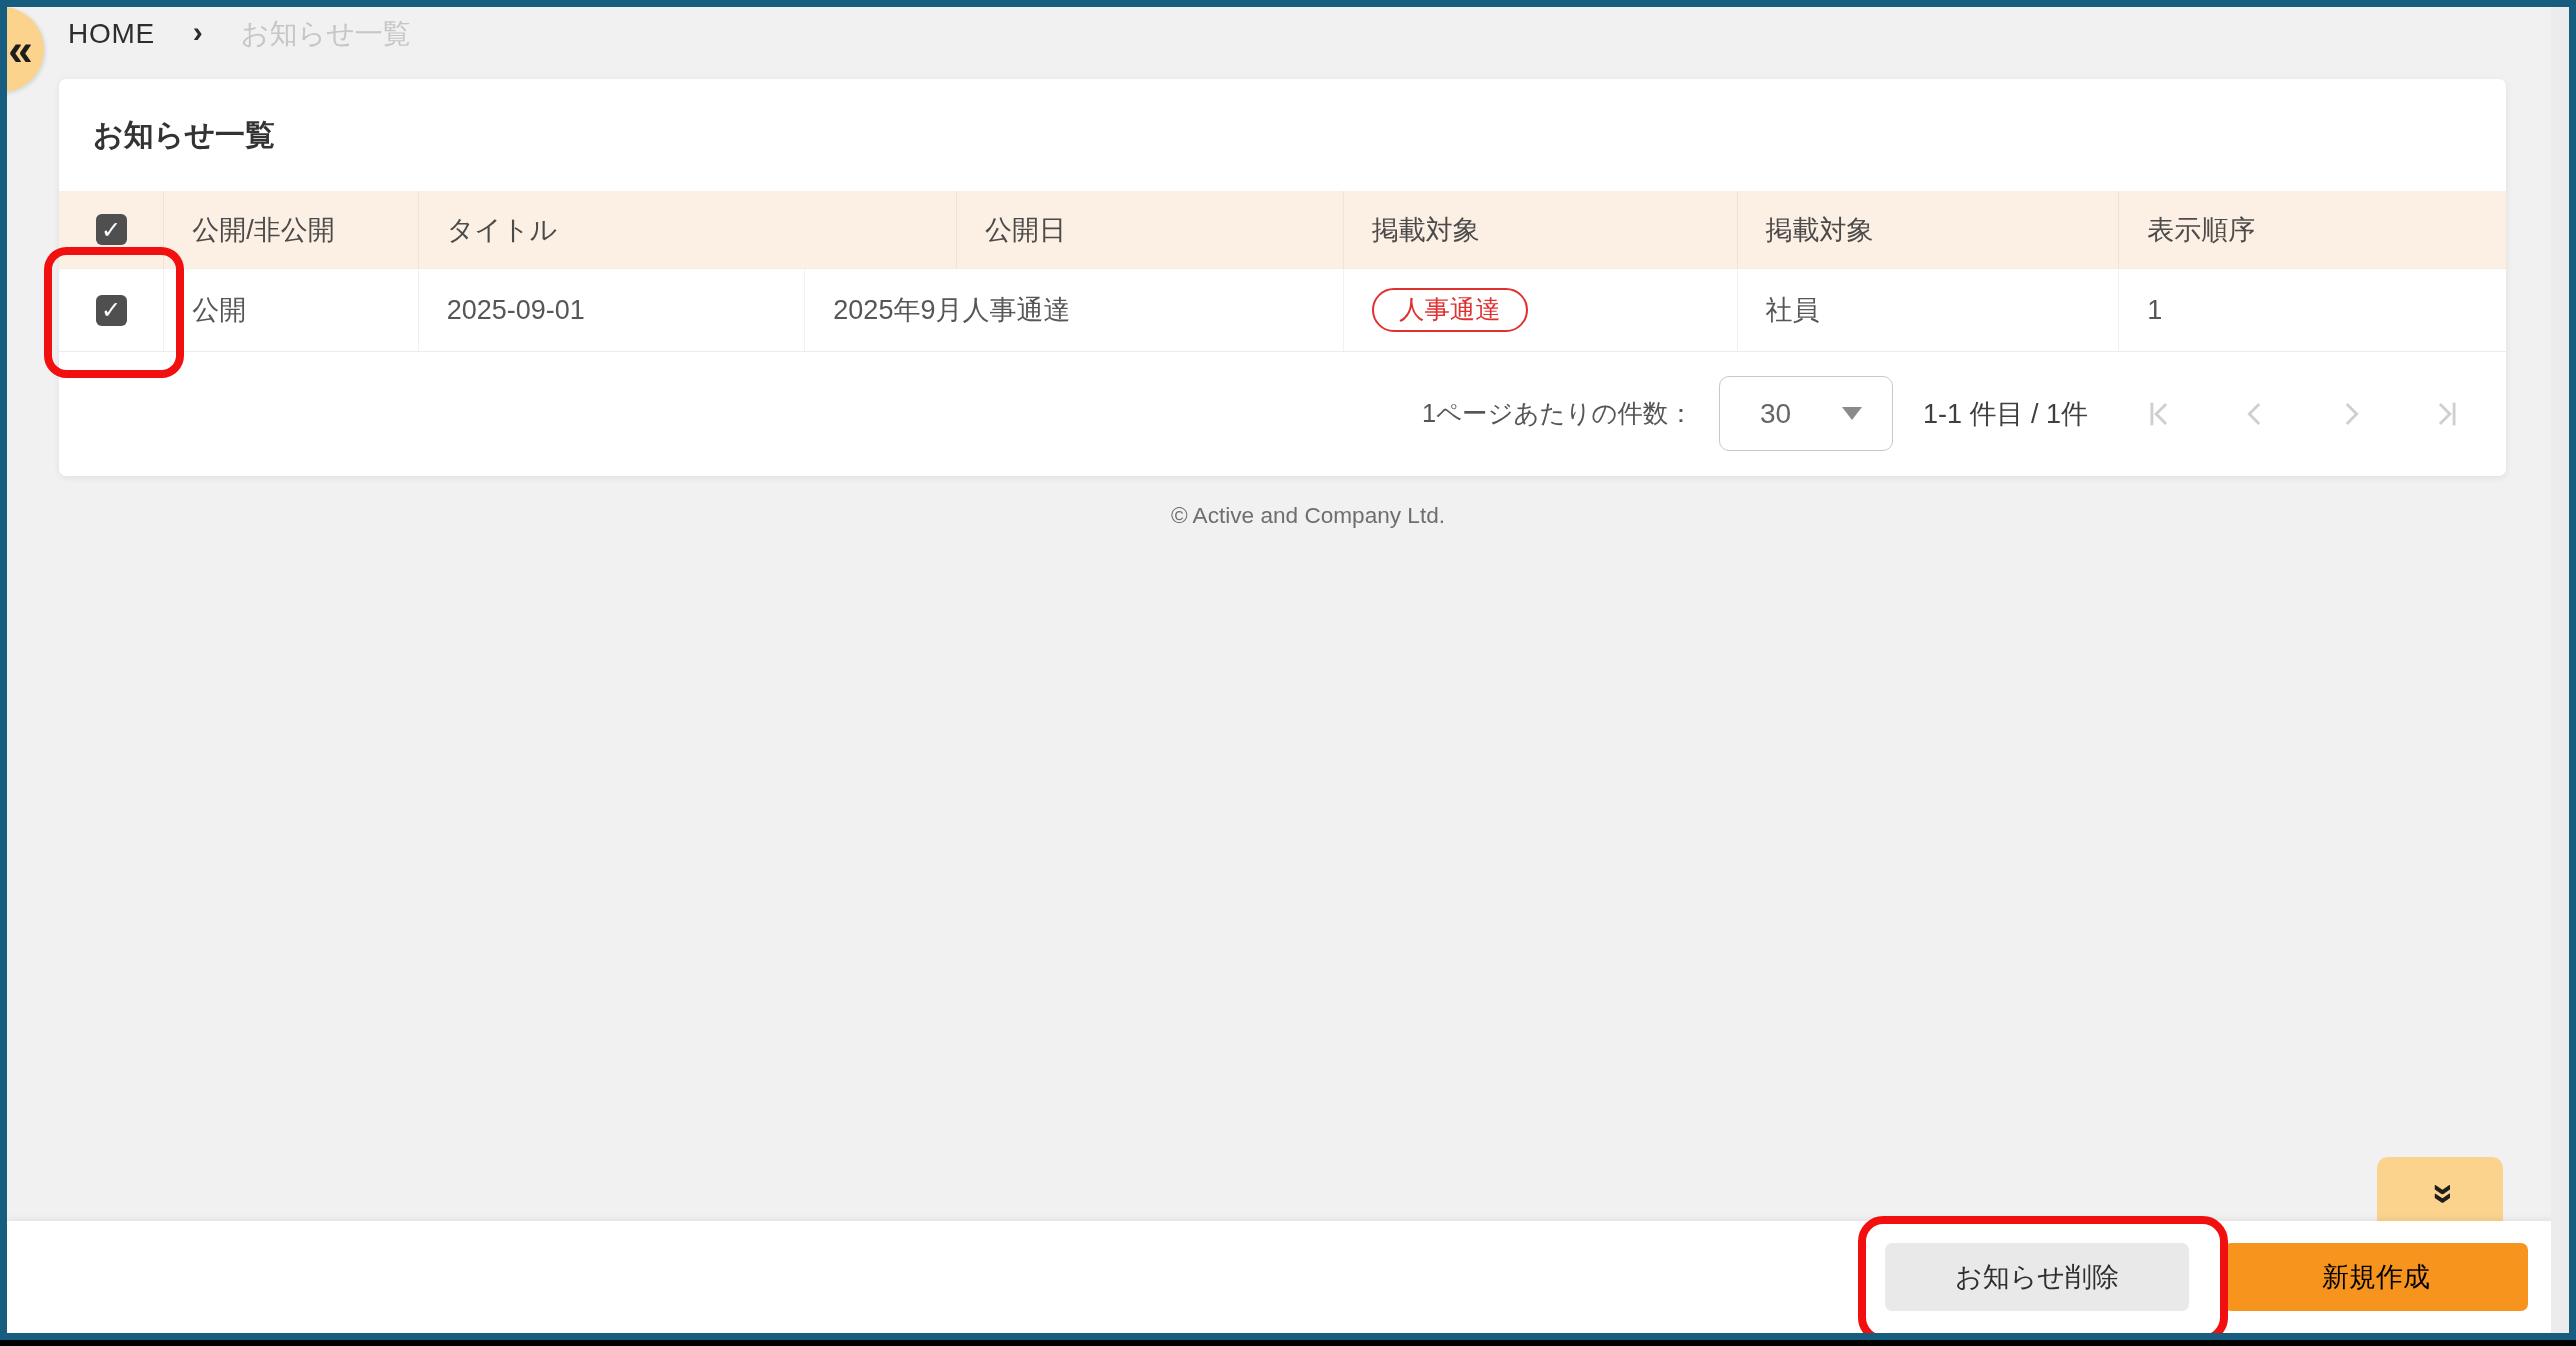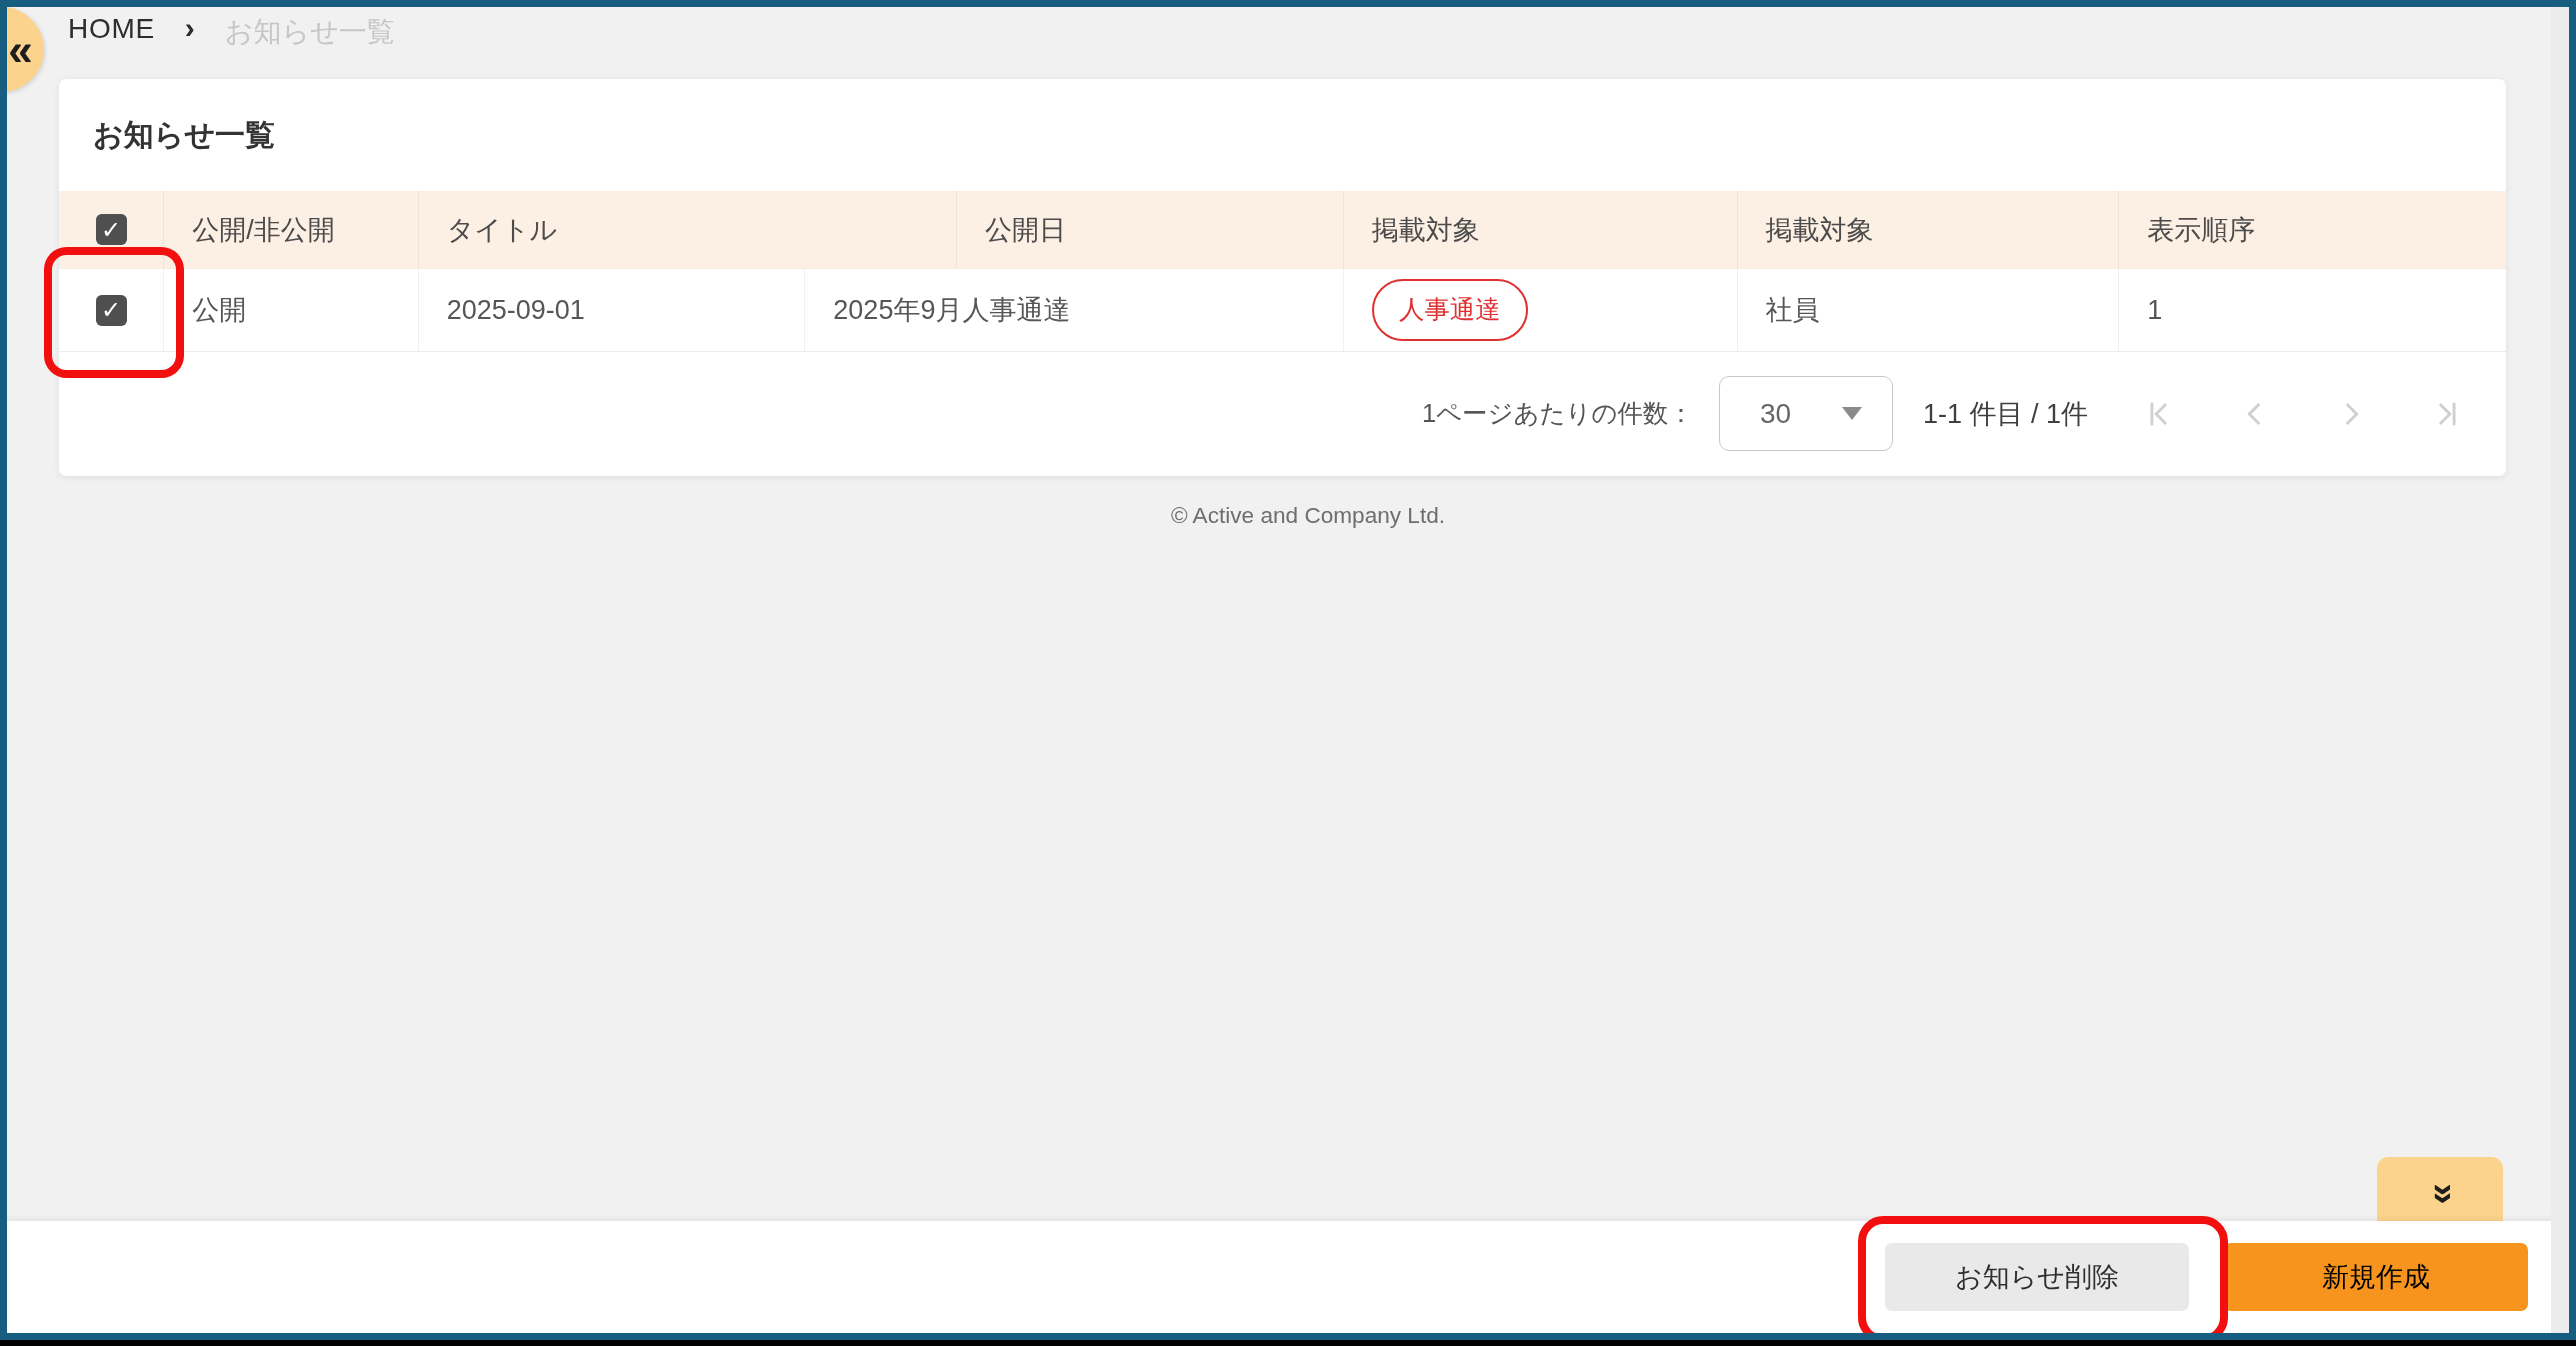--- a/index.html
+++ b/index.html
@@ -8,21 +8,21 @@
     --page_bg:#f1f1f1;
   }
   *{margin:0;padding:0;box-sizing:border-box;}
   body{font-family:"Liberation Sans","DejaVu Sans",sans-serif;background:#000;}
   .screen{position:relative;width:2576px;height:1347px;background:#000;overflow:hidden;}
   .frame{position:absolute;left:0;top:0;width:2576px;height:1340px;
     border:7px solid var(--frame_teal);background:var(--page_bg);overflow:hidden;}
   .content{position:absolute;inset:0;} 
 
   
-  .breadcrumb{position:absolute;left:61px;top:5.7px;height:42px;display:flex;gap:30px;z-index:2;}
+  .breadcrumb{position:absolute;left:61px;top:5.7px;height:42px;display:flex;align-items:center;gap:38px;z-index:2;}
   .crumb-home{font-size:28px;color:#2d2d2d;letter-spacing:0.7px;cursor:pointer;}
   .crumb-sep{font-size:30px;color:#2d2d2d;font-weight:700;transform:translateY(-2.1px);}
   .crumb-current{font-size:28px;color:#c6c6c6;}
 
   
   .sidebar-toggle{position:absolute;left:-48px;top:0px;width:85px;height:85px;border-radius:50%;
     background:var(--toggle_tan);border:none;display:flex;align-items:center;justify-content:flex-end;
     padding-right:11.3px;cursor:pointer;z-index:1;box-shadow:1.4px 1.4px 4.2px rgba(0,0,0,.12);}
   .sidebar-toggle .glyph{font-size:44px;font-weight:700;color:#1d1d1d;line-height:1;}
 
@@ -44,21 +44,21 @@
   .col-date{width:15.8%;}
   .col-title{width:22.0%;}
   .col-category{width:16.1%;}
   .col-audience{width:15.6%;}
   .col-order{width:15.8%;}
 
   .checkbox{width:31px;height:31px;border-radius:5.7px;background:#4f4f4f;display:flex;
     align-items:center;justify-content:center;cursor:pointer;flex:0 0 auto;}
   .checkbox .tick{color:#fff;font-size:24px;font-weight:700;line-height:1;}
 
-  .badge{display:inline-flex;align-items:center;justify-content:center;height:62px;padding:0 25.4px;
+  .badge{display:inline-flex;align-items:center;justify-content:center;height:44px;padding:0 25.4px;
     border:2.1px solid var(--badge_red);border-radius:42px;color:var(--badge_red);font-size:25.4px;background:#fff;}
 
   
   .pagination{height:123px;display:flex;align-items:center;justify-content:flex-end;padding-right:42px;}
   .pp-label{font-size:25.4px;color:#555;margin-left:42px;}
   .pp-select{width:174px;height:75px;border:1.4px solid #c8c8c8;border-radius:10px;margin-left:25.4px;
     display:flex;align-items:center;justify-content:space-between;padding:0 30px 0 40px;cursor:pointer;background:#fff;}
   .pp-value{font-size:28px;color:#666;}
   .caret{width:0;height:0;border-left:10.6px solid transparent;border-right:10.6px solid transparent;border-top:13.4px solid #8a8a8a;}
   .pp-range{font-size:27px;color:#3f3f3f;margin-left:30px;}

